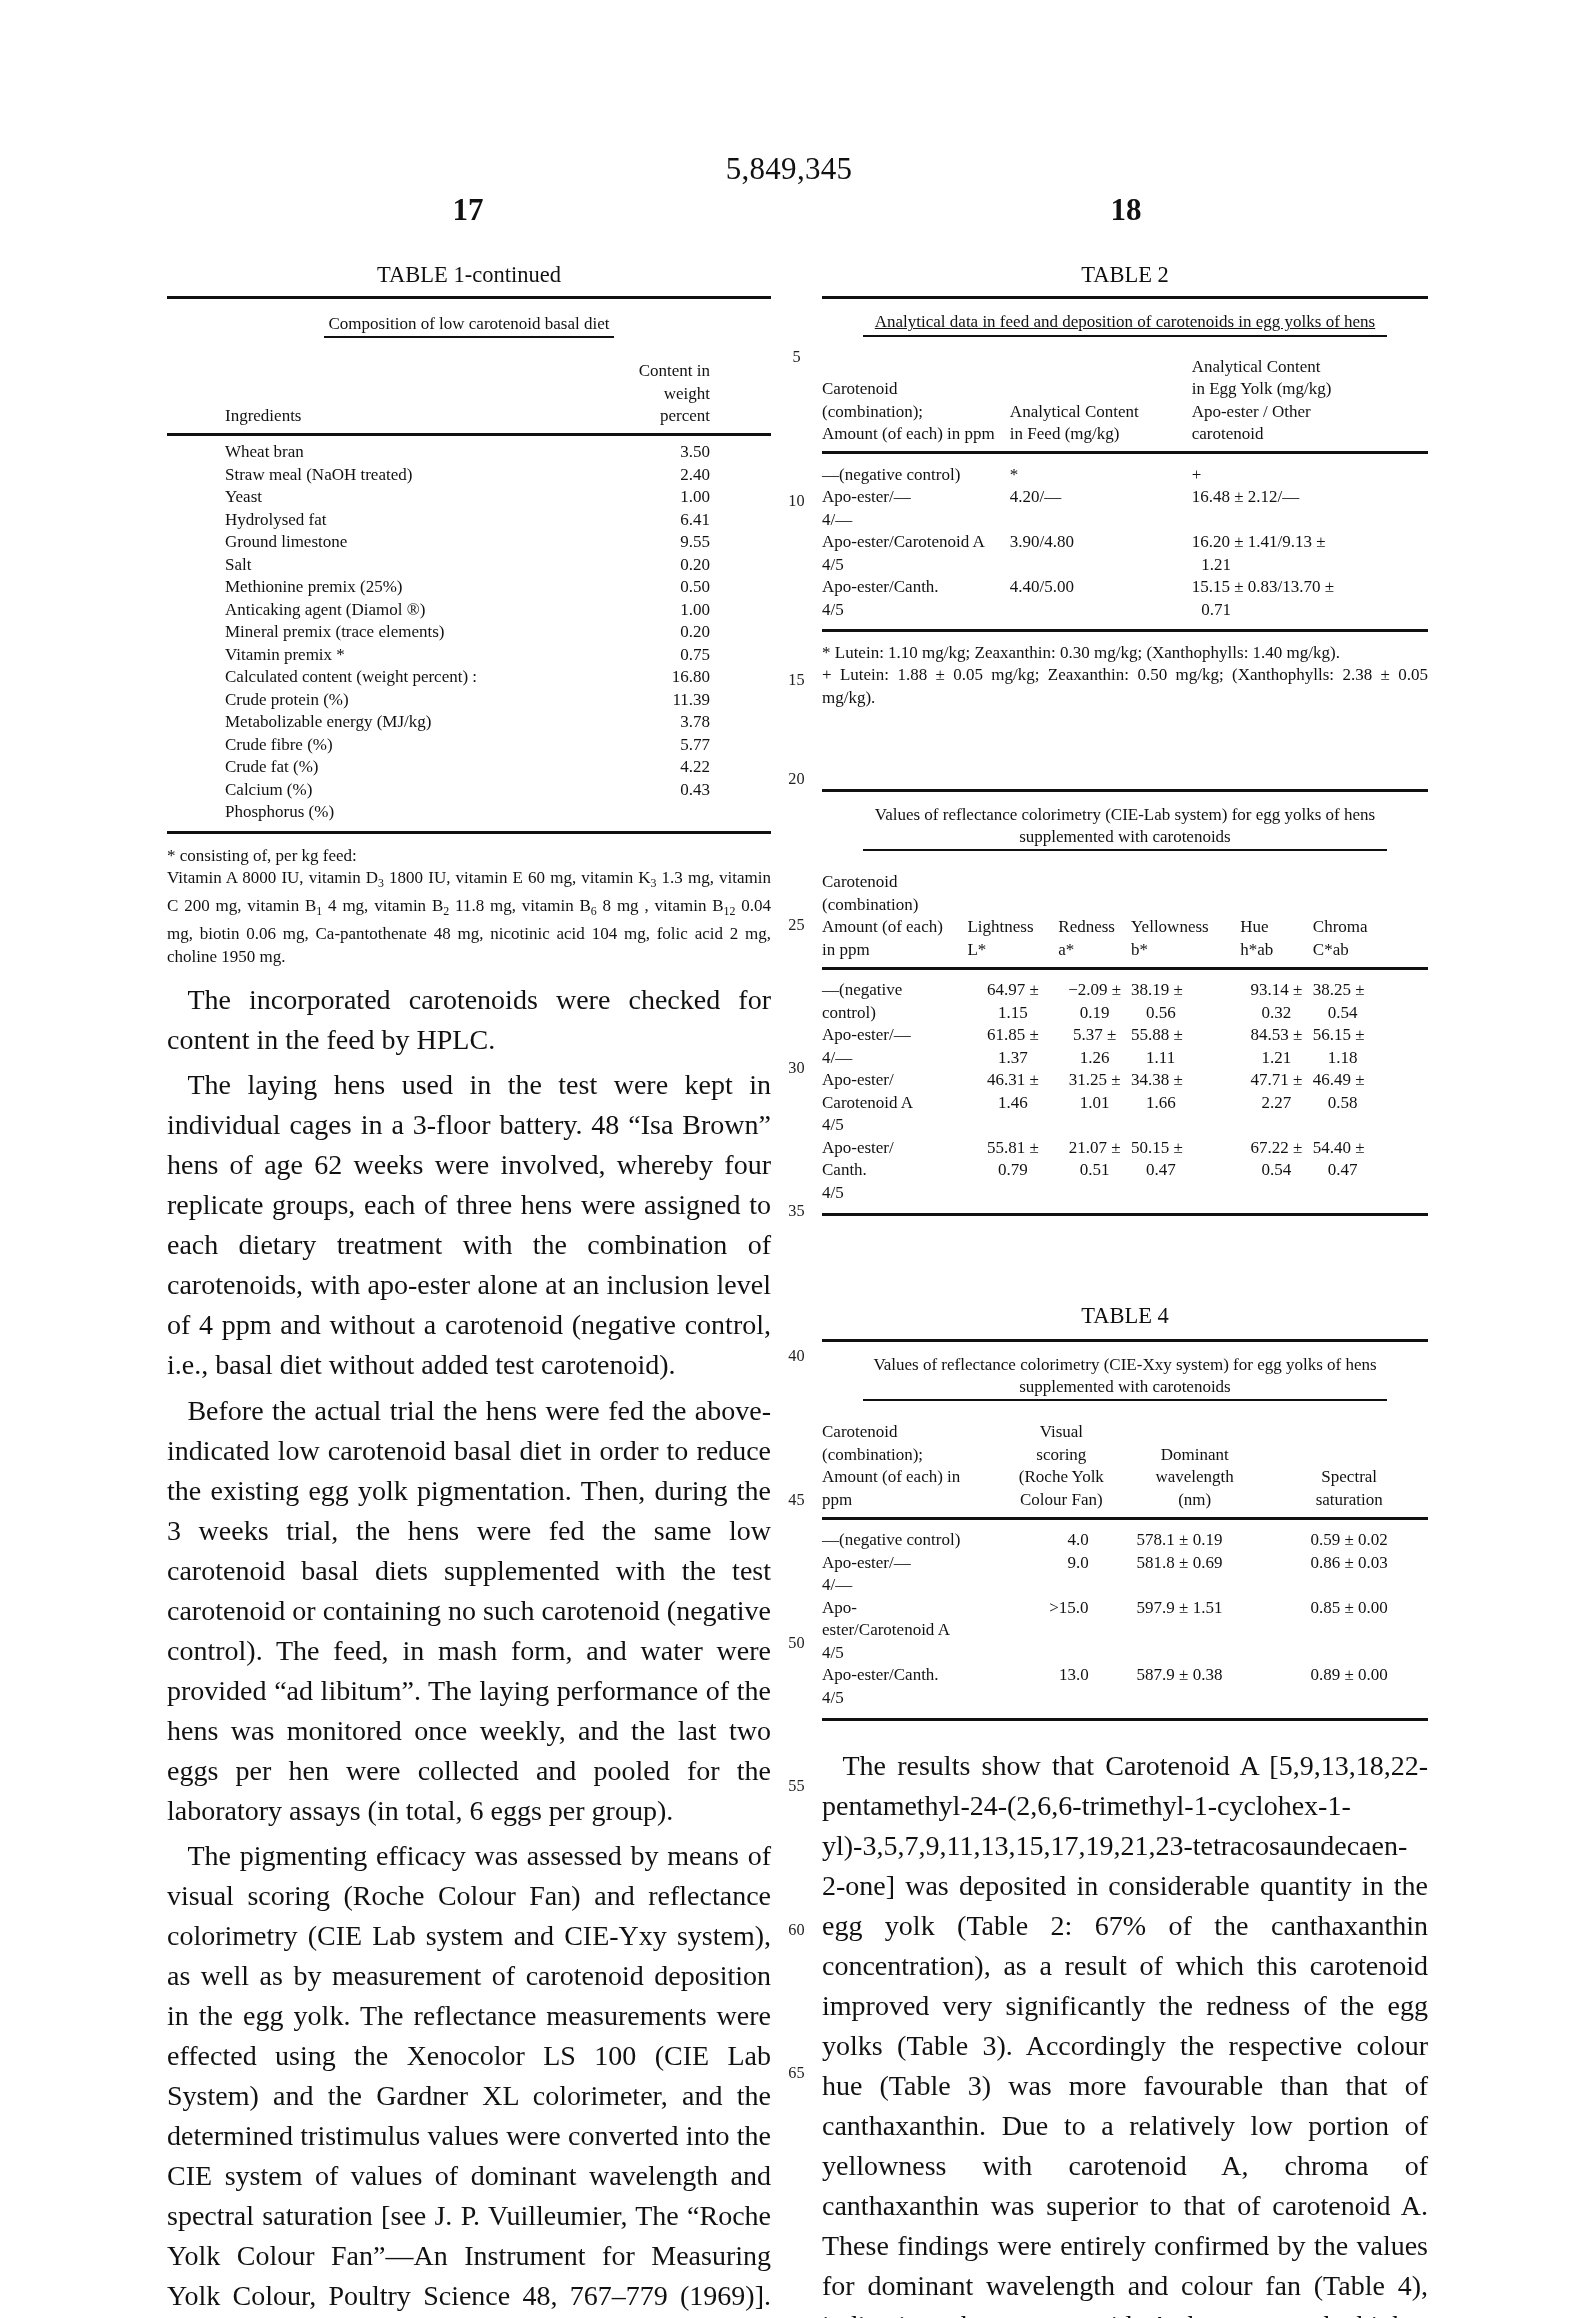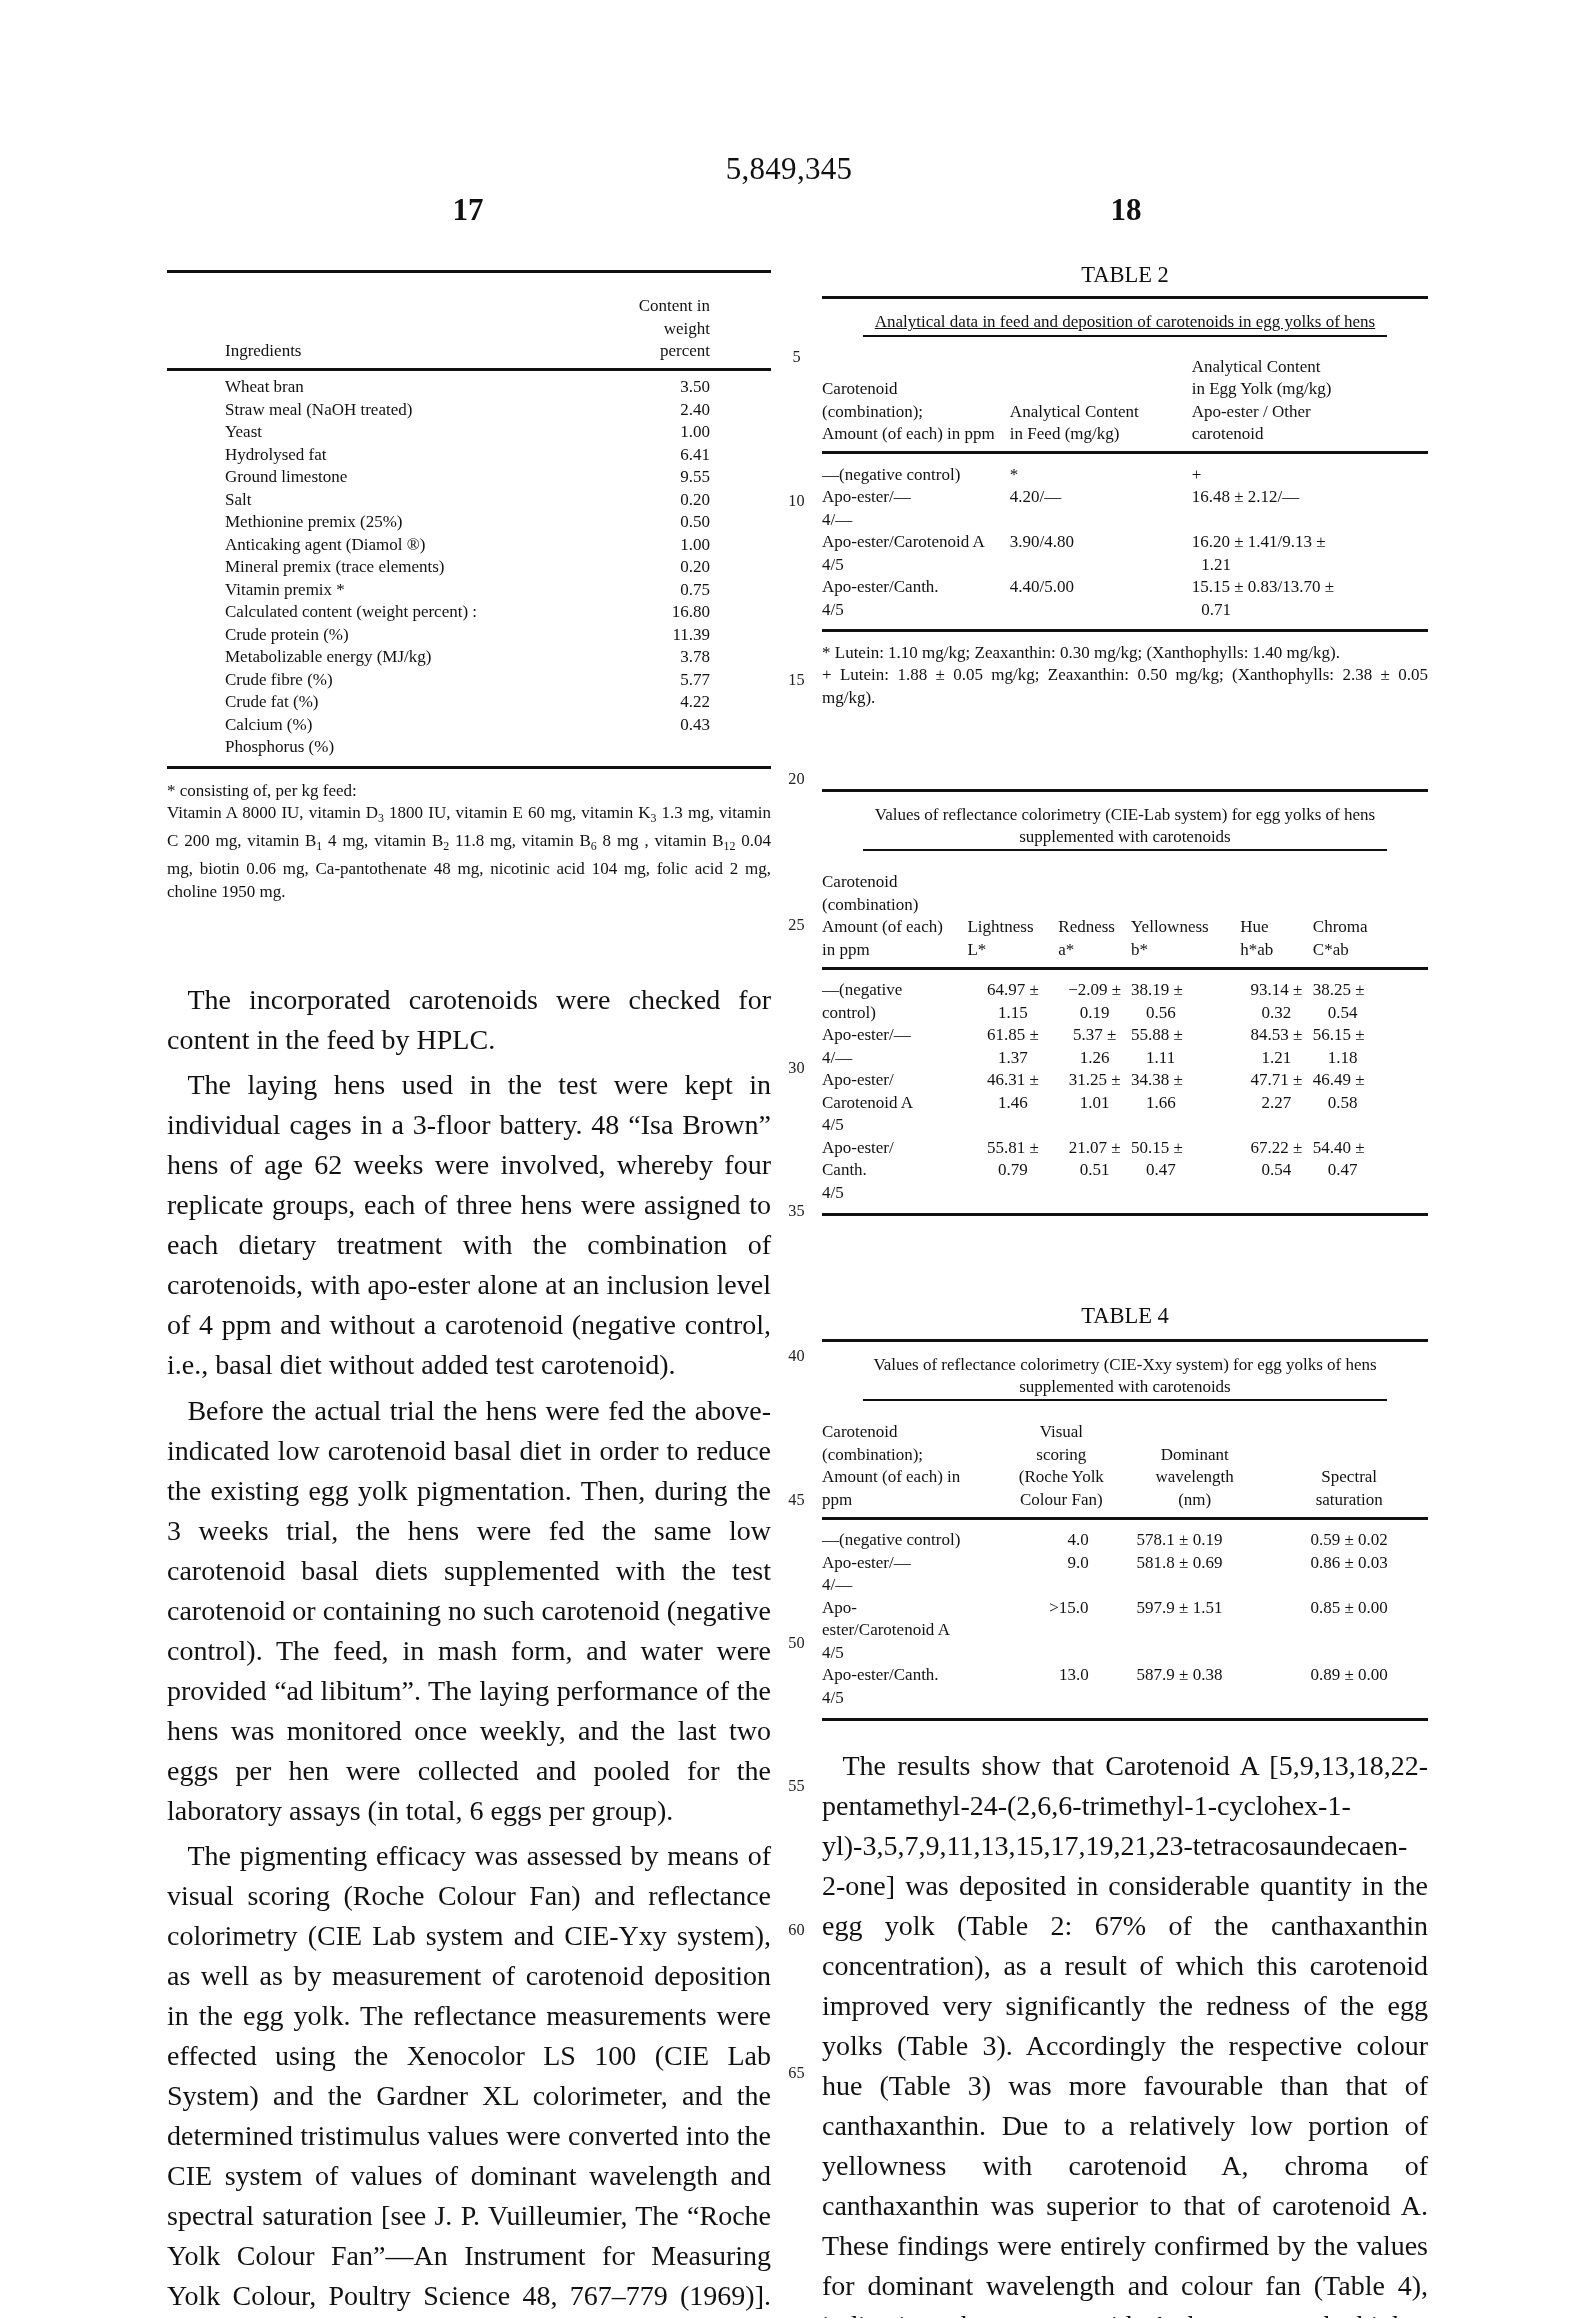--- a/index.html
+++ b/index.html
@@ -44,21 +44,23 @@
 <div class="abs line-no" style="left:776px;top:1058px;">30</div>
 <div class="abs line-no" style="left:776px;top:1201px;">35</div>
 <div class="abs line-no" style="left:776px;top:1346px;">40</div>
 <div class="abs line-no" style="left:776px;top:1490px;">45</div>
 <div class="abs line-no" style="left:776px;top:1633px;">50</div>
 <div class="abs line-no" style="left:776px;top:1776px;">55</div>
 <div class="abs line-no" style="left:776px;top:1920px;">60</div>
 <div class="abs line-no" style="left:776px;top:2063px;">65</div>
 
 <div class="abs col-left" style="top:262px;">
+  <div class="tbl-title">TABLE 1-continued</div>
   <div class="rule-thick" style="margin-top:8.2px;"></div>
+  <div class="caption" style="margin-top:13.6px;"><span class="cap-text">Composition of low carotenoid basal diet</span></div>
   <table class="t1" style="width:100%;margin-top:22px;">
     <tbody>
         <tr class="hdr">
       <td class="ing" style="padding-bottom:5.4px;">Ingredients</td>
       <td class="val" style="padding-bottom:5.4px;padding-right:61px;">
         <div>Content in</div>
         <div>weight</div>
         <div>percent</div>
       </td>
     </tr>

